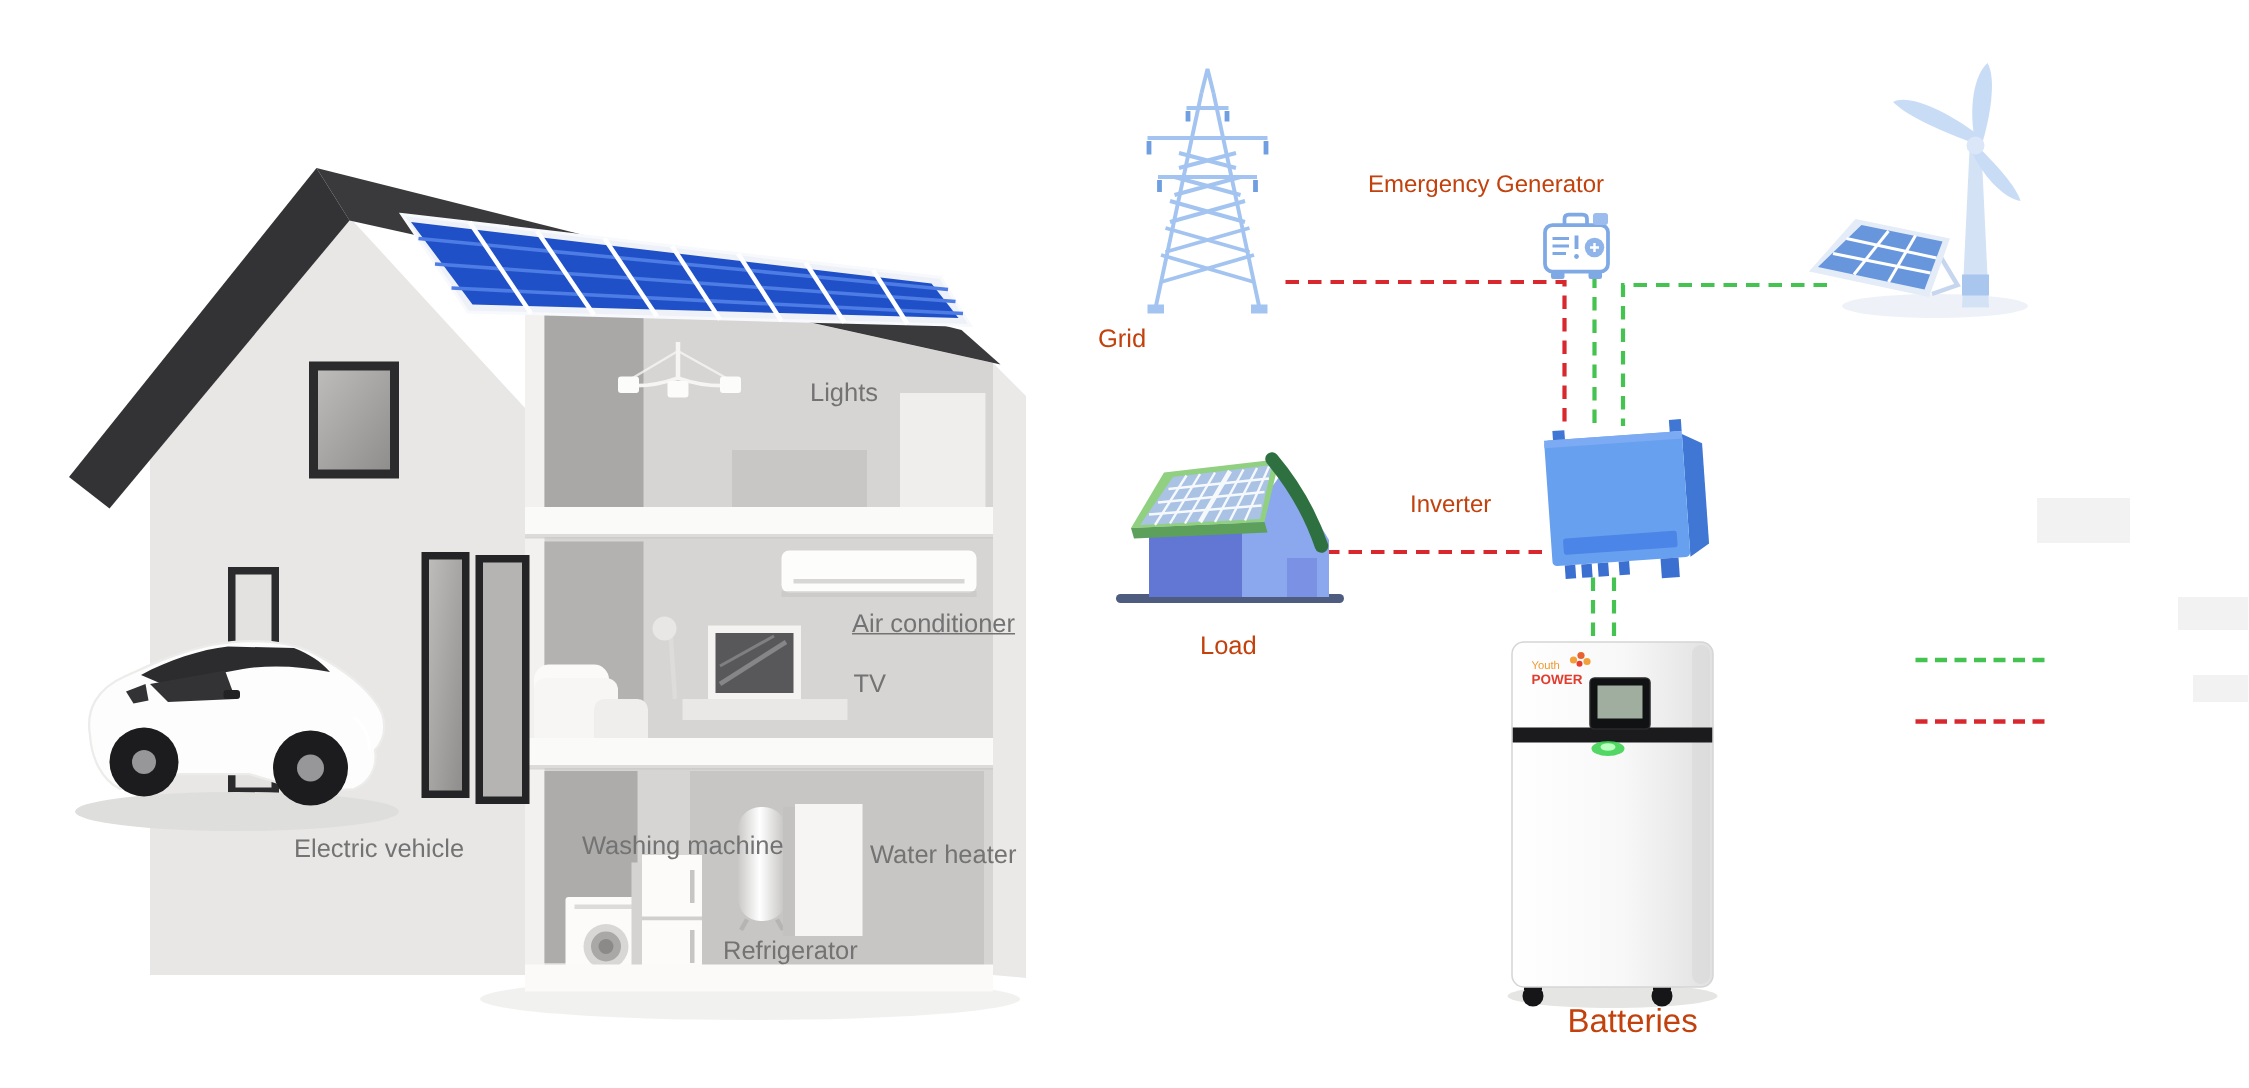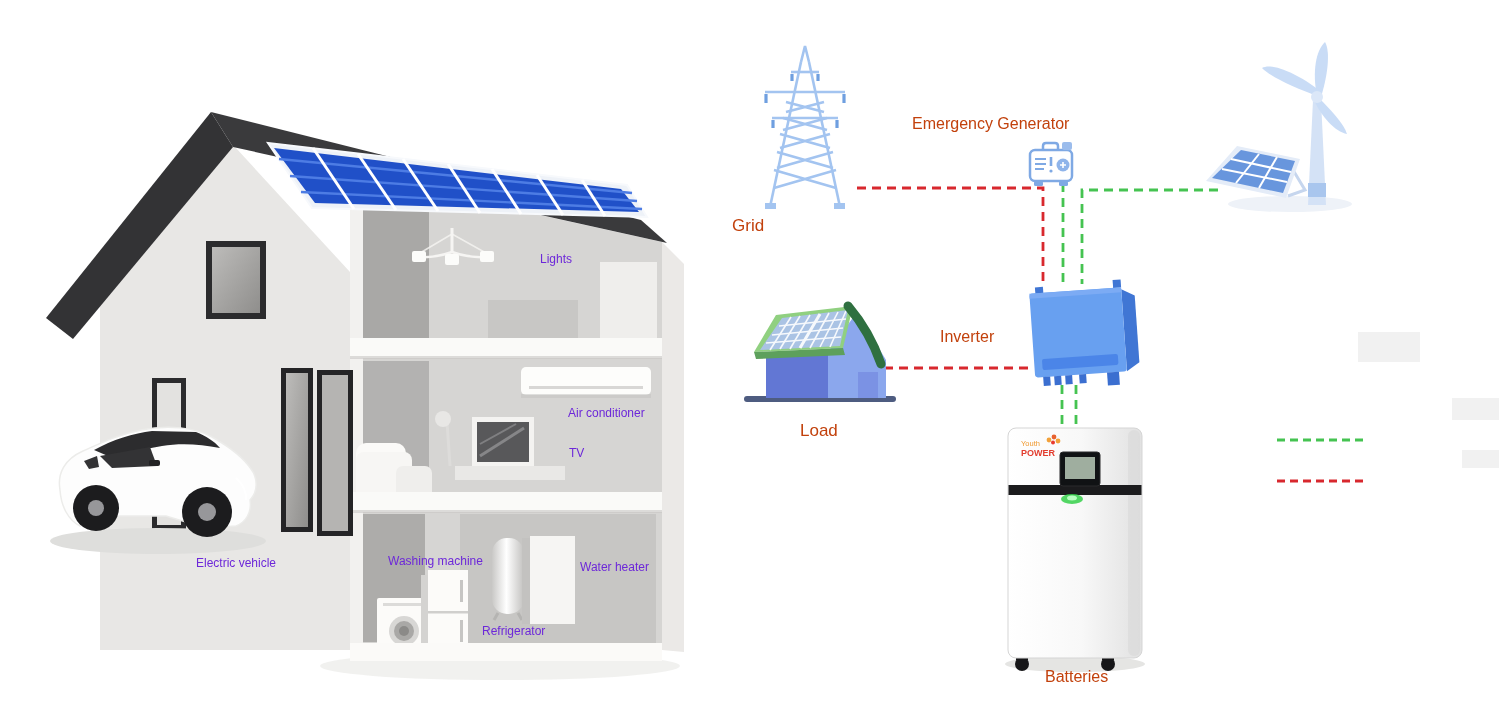--- a/index.html
+++ b/index.html
@@ -1,19 +1,19 @@
 <!DOCTYPE html>
 <html><head>
 <meta charset="utf-8">
 <style>
   html,body{margin:0;padding:0;background:#ffffff;}
   #canvas{position:relative;width:1499px;height:725px;background:#ffffff;overflow:hidden;
           font-family:"Liberation Sans","DejaVu Sans",sans-serif;}
   .scene{position:absolute;left:0;top:0;width:1499px;height:725px;}
-  .lbl{position:absolute;color:#6d28d9;font-size:12px;font-weight:400;white-space:nowrap;z-index:3;}
+  .lbl{position:absolute;color:#737373;font-size:17px;font-weight:400;white-space:nowrap;z-index:3;}
   .blbl{position:absolute;color:#c2410c;font-size:16px;font-weight:400;white-space:nowrap;z-index:3;}
   .legend-box{position:absolute;left:1258px;top:418px;width:158px;height:110px;
               border:1.5px solid #c7cdd6;border-radius:14px;background:transparent;z-index:2;}
 </style>
 </head>
 <body>
 
 <div id="canvas">
 
 <svg class="scene" viewBox="0 0 1499 725" xmlns="http://www.w3.org/2000/svg">
@@ -309,27 +309,27 @@
   </g>
 
   <g fill="#000000" opacity="0.05">
     <rect x="1358" y="332" width="62" height="30"></rect>
     <rect x="1452" y="398" width="47" height="22"></rect>
     <rect x="1462" y="450" width="37" height="18"></rect>
   </g>
 </svg>
 
 <div class="lbl" style="left:540px;top:252px;">Lights</div>
-<div class="lbl" style="left:568px;top:406px;">Air conditioner</div>
+<div class="lbl" style="left:568px;top:406px;text-decoration:underline;">Air conditioner</div>
 <div class="lbl" style="left:569px;top:446px;">TV</div>
 <div class="lbl" style="left:196px;top:556px;">Electric vehicle</div>
 <div class="lbl" style="left:388px;top:554px;">Washing machine</div>
 <div class="lbl" style="left:482px;top:624px;">Refrigerator</div>
 <div class="lbl" style="left:580px;top:560px;">Water heater</div>
 
 <div class="blbl" style="left:732px;top:216px;font-size:17px;">Grid</div>
 <div class="blbl" style="left:912px;top:115px;">Emergency Generator</div>
 <div class="blbl" style="left:940px;top:328px;">Inverter</div>
 <div class="blbl" style="left:800px;top:421px;font-size:17px;">Load</div>
-<div class="blbl" style="left:1045px;top:668px;font-size:16px;">Batteries</div>
+<div class="blbl" style="left:1045px;top:668px;font-size:22px;">Batteries</div>
 
 
 </div>
 
 </body></html>

